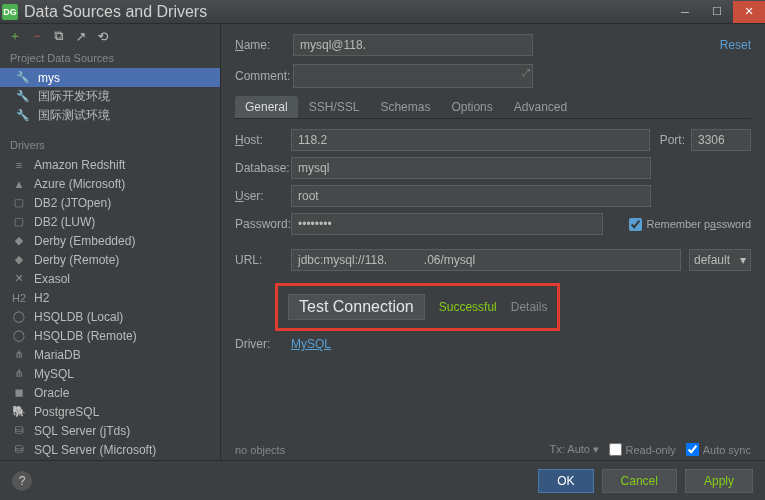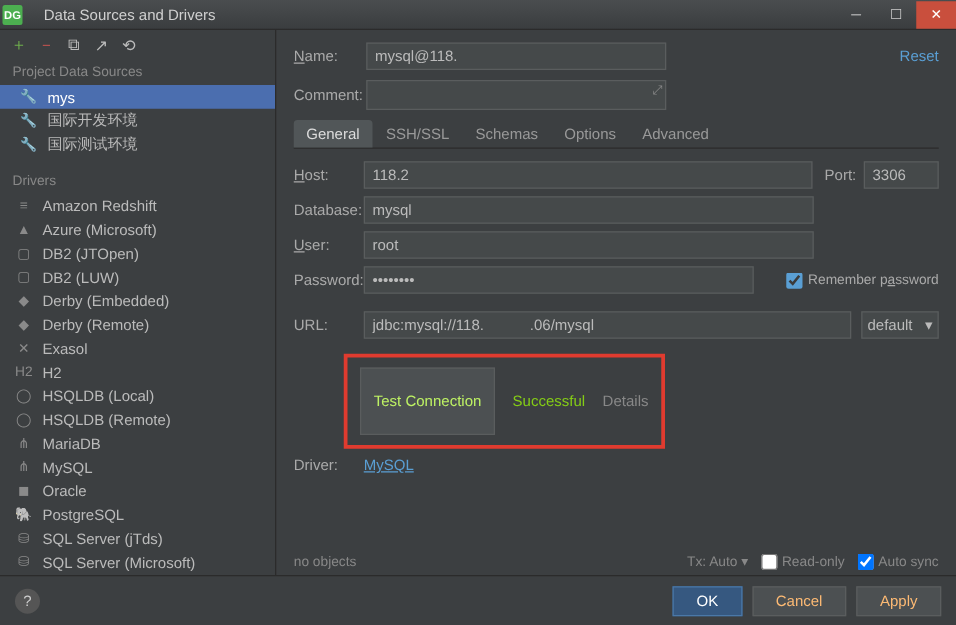--- a/index.html
+++ b/index.html
@@ -1,19 +1,19 @@
 <!DOCTYPE html>
 <html><head>
 <meta charset="utf-8">
 <style>
 * { box-sizing: border-box; margin: 0; padding: 0; }
 body { font-family: "Segoe UI", Arial, sans-serif; font-size: 12px; background: #3c3f41; color: #bbbbbb; width: 765px; height: 500px; overflow: hidden; }
 .titlebar { height: 24px; background: linear-gradient(#4a4d4f,#3a3d3f); display: flex; align-items: center; padding-left: 2px; border-bottom: 1px solid #2b2b2b; }
 .titlebar .appicon { width: 16px; height: 16px; background: #4caf50; border-radius: 2px; display: flex; align-items: center; justify-content: center; font-size: 9px; color: #fff; font-weight: bold; }
-.titlebar .title { margin-left: 17px; color: #d0d0d0; font-size: 12px; }
+.titlebar .title { margin-left: 6px; color: #d0d0d0; font-size: 16px; }
 .titlebar .winbtns { margin-left: auto; display: flex; }
 .winbtn { width: 32px; height: 22px; display: flex; align-items: center; justify-content: center; color: #ccc; font-size: 11px; }
 .winbtn.close { background: #c94f3d; color: #fff; }
 .body { display: flex; height: 436px; }
 .sidebar { width: 221px; background: #3c3f41; border-right: 1px solid #2b2b2b; overflow: hidden; }
 .toolbar { height: 24px; display: flex; align-items: center; padding-left: 8px; gap: 8px; }
 .ticon { width: 14px; height: 14px; display: inline-flex; align-items: center; justify-content: center; font-size: 13px; }
 .section-hdr { padding: 4px 10px; color: #888; font-size: 11px; }
 .tree-item { display: flex; align-items: center; height: 19px; padding-left: 16px; gap: 8px; color: #bbb; }
 .tree-item.selected { background: #4b6eaf; color: #fff; }
@@ -35,31 +35,31 @@
 .form-lbl { width: 56px; color: #aaa; }
 .form-input { flex: 1; max-width: 360px; }
 .port-lbl { margin-left: 10px; margin-right: 6px; color: #aaa; }
 .port-input { width: 60px; }
 .pwd-row { align-items: center; }
 .remember { display: flex; align-items: center; gap: 4px; margin-left: 10px; font-size: 11px; color: #aaa; padding-left: 16px; }
 .remember input { accent-color: #5a9fd4; }
 .url-input { flex: 1; max-width: 390px; }
 .default-dd { margin-left: 8px; width: 62px; height: 22px; background: #45494a; border: 1px solid #5a5d5e; color: #bbb; display: flex; align-items: center; padding: 0 4px; }
 .highlight-box { border: 3px solid #e03b2f; padding: 8px 10px; display: inline-flex; align-items: center; gap: 14px; margin: 6px 0 6px 40px; }
-.test-btn { background: #4c5052; border: 1px solid #5a5d5e; color: #bef264; padding: 19px 10px; cursor: pointer; font-size: 12px; }
+.test-btn { background: #4c5052; border: 1px solid #5a5d5e; color: #e5e5e5; padding: 3px 10px; cursor: pointer; font-size: 16px; }
 .success { color: #84cc16; }
 .details { color: #888; }
 .driver-link { color: #5a9fd4; text-decoration: underline; }
 .bottom-status { position: absolute; bottom: 4px; left: 14px; right: 14px; display: flex; align-items: center; gap: 10px; color: #888; font-size: 11px; }
 .bottom-status .spacer { flex: 1; }
 .chk { display: flex; align-items: center; gap: 4px; }
 .footer { height: 40px; border-top: 1px solid #2b2b2b; display: flex; align-items: center; padding: 0 12px; gap: 8px; }
 .footer .help { width: 20px; height: 20px; border-radius: 10px; background: #555; color: #ccc; display: flex; align-items: center; justify-content: center; font-size: 12px; }
 .footer .spacer { flex: 1; }
-.btn { background: #4c5052; border: 1px solid #5a5d5e; color: #fdba74; padding: 4px 18px; cursor: pointer; font-size: 12px; }
+.btn { background: #4c5052; border: 1px solid #5a5d5e; color: #84cc16; padding: 4px 18px; cursor: pointer; font-size: 12px; }
 .btn.primary { background: #365880; border-color: #4a78a8; color: #fff; }
 .underline { text-decoration: underline; }
 </style>
 </head>
 <body>
 
 <div class="titlebar">
   <div class="appicon">DG</div>
   <div class="title">Data Sources and Drivers</div>
   <div class="winbtns">

